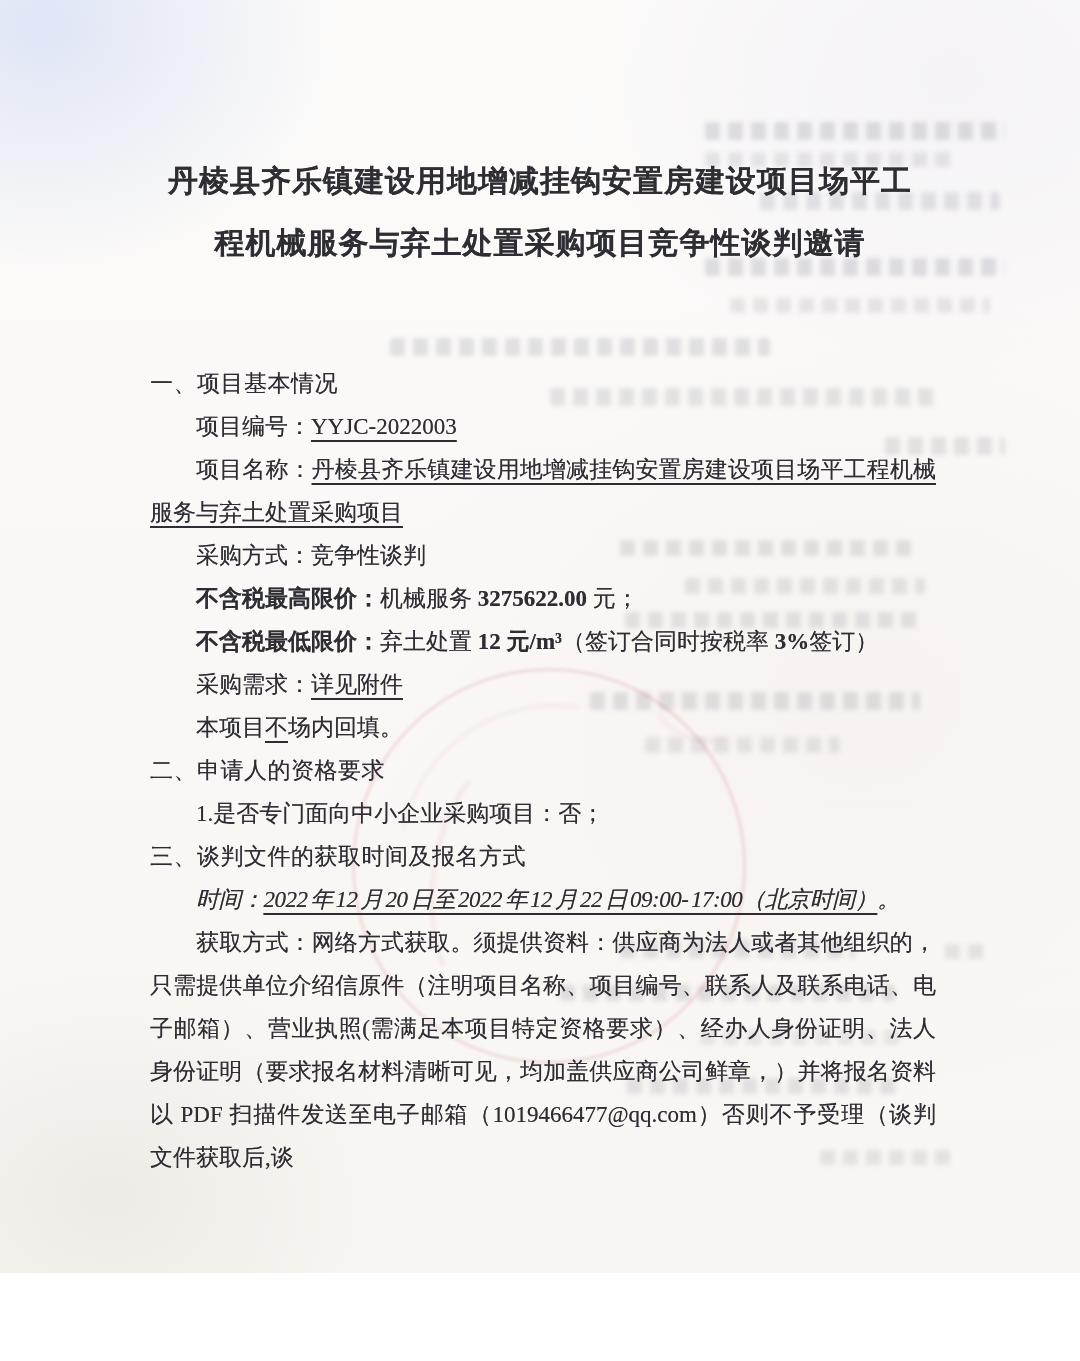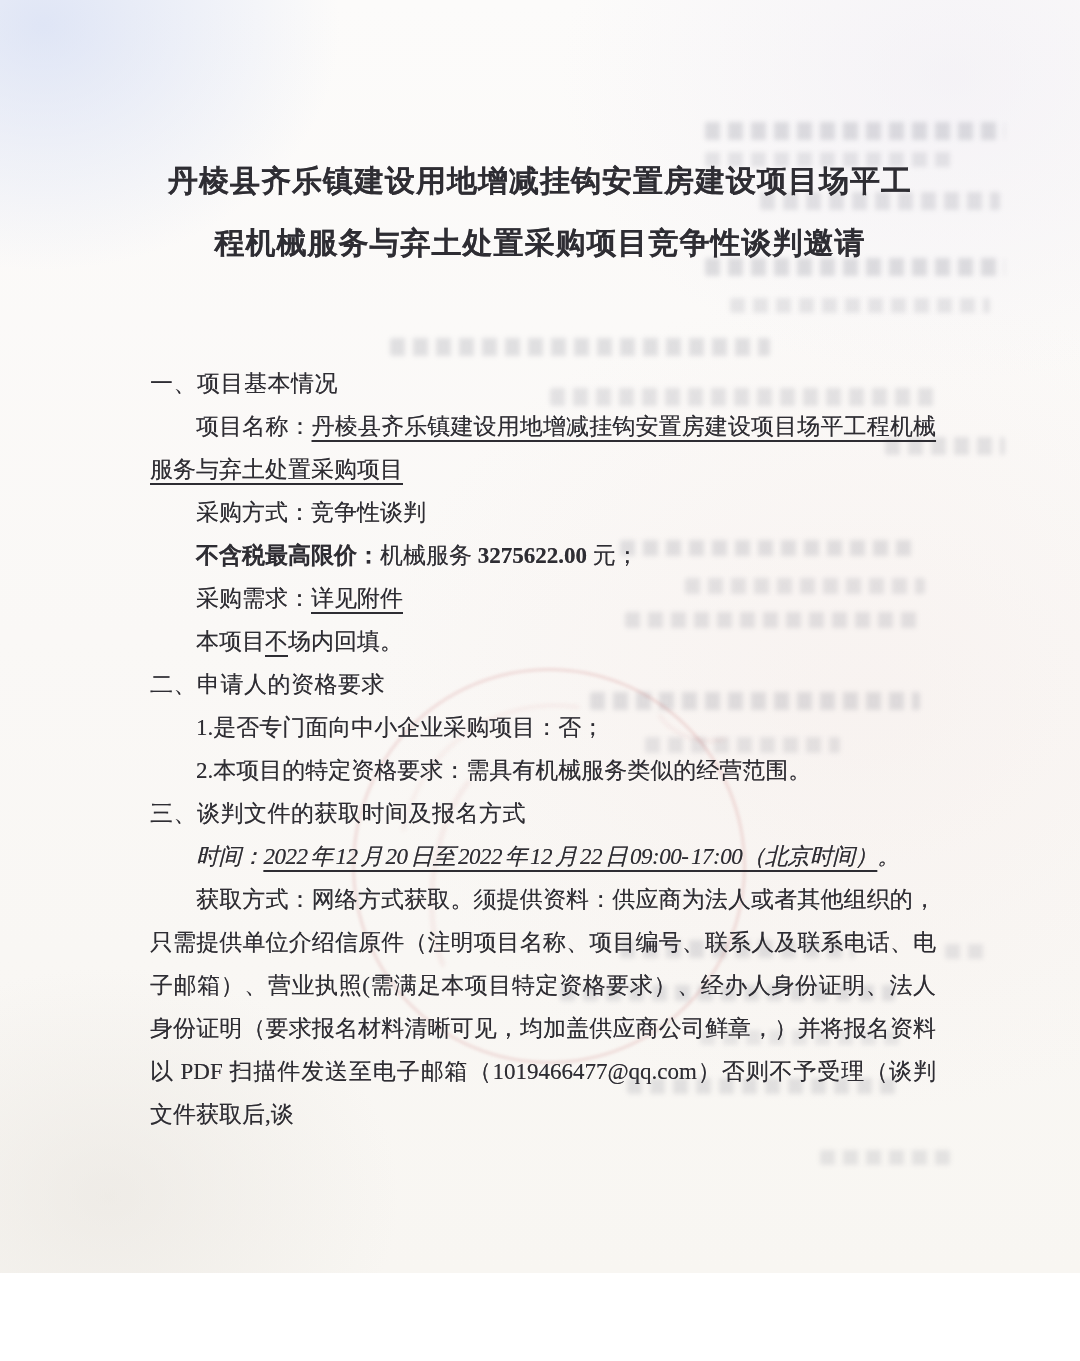--- a/index.html
+++ b/index.html
@@ -98,26 +98,27 @@
   <div class="stamp stamp-arc2"></div>
   <div class="stamp stamp-arc3"></div>
 
   <div class="doc-title">
     <div>丹棱县齐乐镇建设用地增减挂钩安置房建设项目场平工</div>
     <div>程机械服务与弃土处置采购项目竞争性谈判邀请</div>
   </div>
 
   <div class="doc-body">
       <p class="heading"><span class="">一、项目基本情况</span></p>
+      <p class="indent"><span class="">项目编号：</span><span class="u">YYJC-2022003</span></p>
       <p class="indent"><span class="">项目名称：</span><span class="u">丹棱县齐乐镇建设用地增减挂钩安置房建设项目场平工程机械服务与弃土处置采购项目</span></p>
       <p class="indent"><span class="">采购方式：竞争性谈判</span></p>
       <p class="indent"><span class="b ">不含税最高限价：</span><span class="">机械服务 </span><span class="b ">3275622.00</span><span class=""> 元；</span></p>
+      <p class="indent"><span class="b ">不含税最低限价：</span><span class="">弃土处置 </span><span class="b ">12 元/m³</span><span class="">（签订合同时按税率 </span><span class="b ">3%</span><span class="">签订）</span></p>
       <p class="indent"><span class="">采购需求：</span><span class="u">详见附件</span></p>
       <p class="indent"><span class="">本项目</span><span class="u">不</span><span class="">场内回填。</span></p>
       <p class="heading"><span class="">二、申请人的资格要求</span></p>
       <p class="indent"><span class="">1.是否专门面向中小企业采购项目：否；</span></p>
-      <p class="indent"><span class="">2.本项目的特定资格要求：需具有机械服务类似的经营范围。</span></p>
       <p class="heading"><span class="">三、谈判文件的获取时间及报名方式</span></p>
       <p class="indent tight"><span class="">时间：</span><span class="u">2022 年 12 月 20 日至 2022 年 12 月 22 日 09:00- 17:00（北京时间）</span><span class="">。</span></p>
       <p class="indent"><span class="">获取方式：网络方式获取。须提供资料：供应商为法人或者其他组织的，只需提供单位介绍信原件（注明项目名称、项目编号、联系人及联系电话、电子邮箱）、营业执照(需满足本项目特定资格要求）、经办人身份证明、法人身份证明（要求报名材料清晰可见，均加盖供应商公司鲜章，）并将报名资料以 PDF 扫描件发送至电子邮箱（1019466477@qq.com）否则不予受理（谈判文件获取后,谈</span></p>
     </div>
 
 </div>
 
 </body></html>

